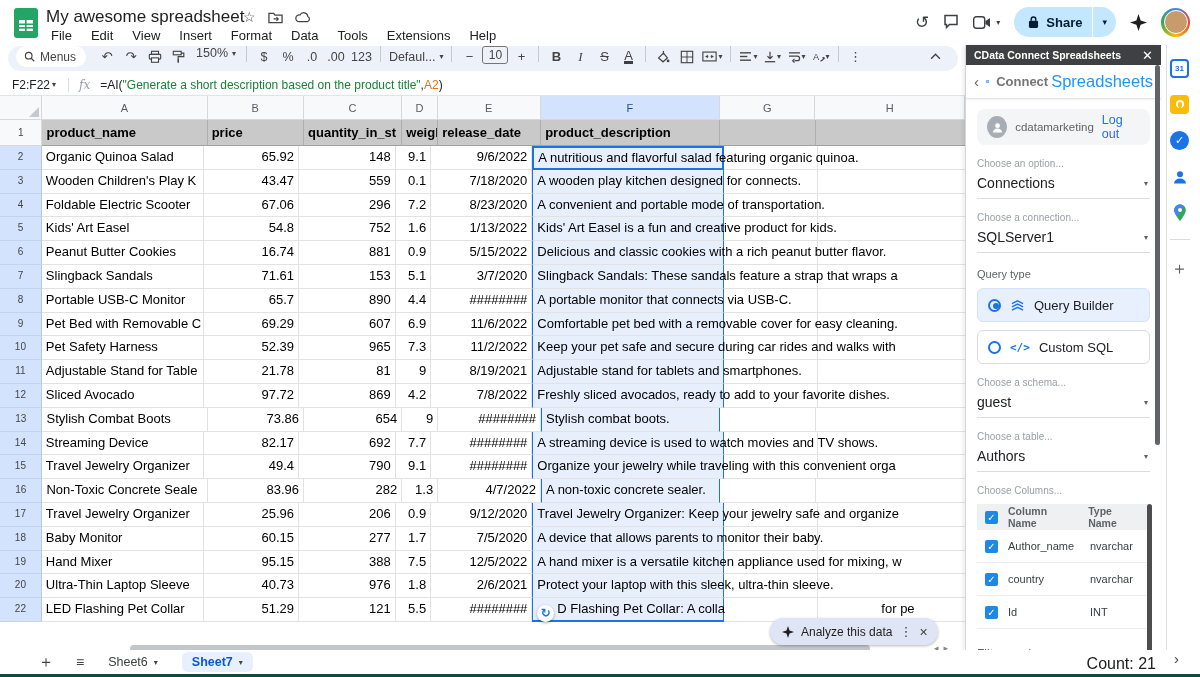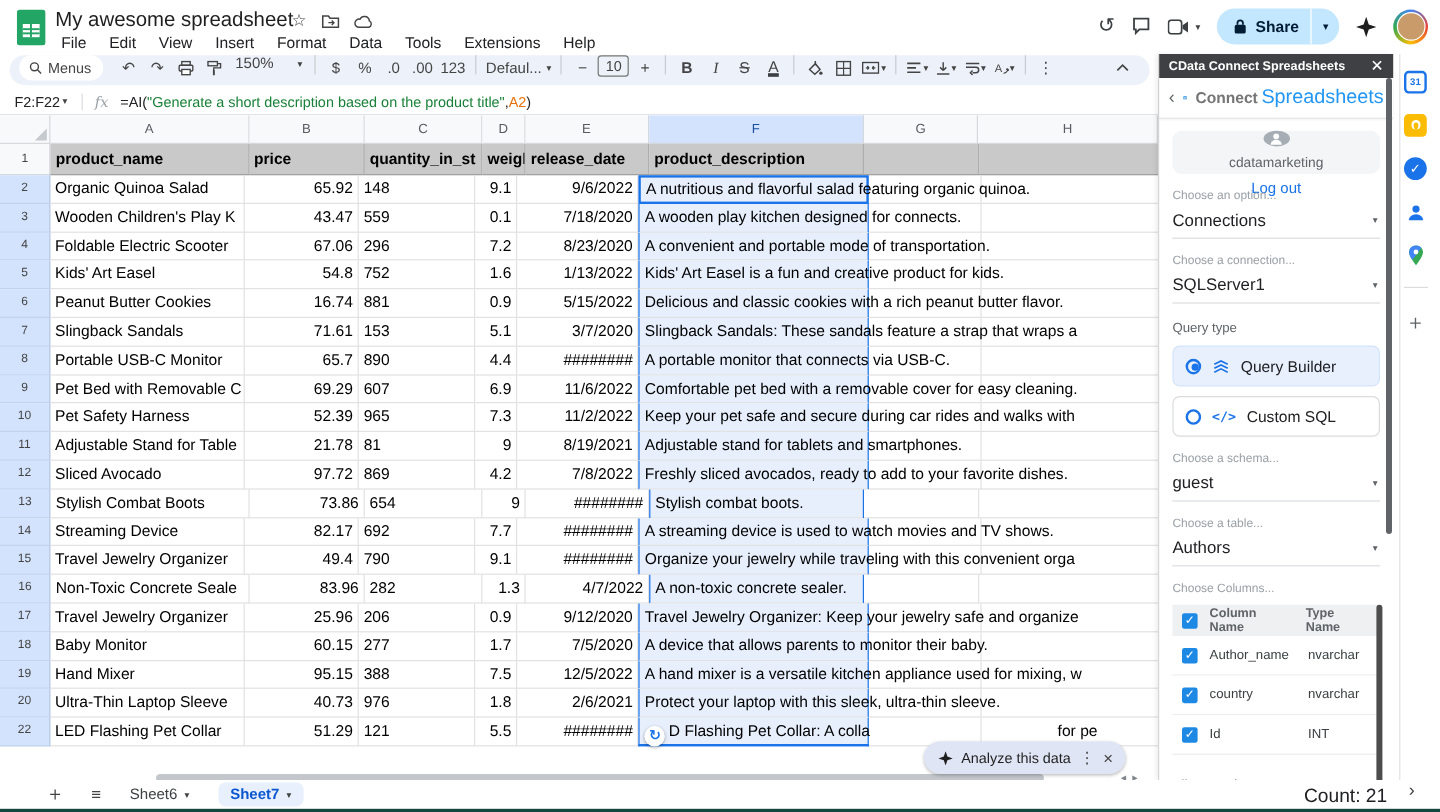--- a/index.html
+++ b/index.html
@@ -24,21 +24,21 @@
   #avatar-img { width:24px; height:24px; border-radius:50%; background:#c99b6a; border:1px solid #fff; }
 
   
   #toolbar { position:absolute; left:8px; top:46px; width:950px; height:25px; background:#edf2fa; border-radius:13px; display:flex; align-items:flex-start; padding:0 8px; gap:2px; }
   .ti { min-width:22px; height:21px; display:flex; align-items:center; justify-content:center; font-size:13px; color:#444; border-radius:4px; padding:0 2px; }
   .ti svg { display:block; }
   .tsep { width:1px; height:16px; background:#c7cbd1; margin:0 4px; }
   .tcaret { font-size:8px; color:#444; margin-left:1px; }
   #menus-pill { background:#fff; border-radius:11px; height:21px; display:flex; align-items:center; gap:5px; padding:0 10px 0 8px; margin-right:8px; }
   #menus-label { font-size:12px; color:#444; }
-  #zoom-ctl { display:flex; align-items:center; gap:19px; font-size:12.5px; color:#444; padding:0 4px; }
+  #zoom-ctl { display:flex; align-items:center; gap:3px; font-size:12.5px; color:#444; padding:0 4px; }
   #font-name { font-size:12.5px; color:#444; max-width:52px; overflow:hidden; white-space:nowrap; }
   #font-size-box { width:26px; height:18px; border:1px solid #747775; border-radius:3px; font-size:12px; color:#444; display:flex; align-items:center; justify-content:center; background:#edf2fa; }
   .fmt { font-size:12.5px; }
   #btn-bold { font-weight:bold; }
   #btn-italic { font-style:italic; font-family:"Liberation Serif",serif; }
   #btn-strike { text-decoration:line-through; }
   #btn-textcolor { border-bottom:3px solid #3c4043; height:15px; line-height:13px; }
   #collapse-toolbar { position:absolute; right:12px; }
 
   
@@ -60,21 +60,21 @@
   .cl { height:24px; background:#f8f9fa; border-right:1px solid #d5d8dc; border-bottom:1px solid #d5d8dc; font-size:11px; color:#575c64; display:flex; align-items:center; justify-content:center; }
   .cl.selcol { background:#d3e3fd; color:#16509e; }
   .cell { border-right:1px solid #e2e2e2; border-bottom:1px solid #e2e2e2; font-size:13px; line-height:22px; padding:0 4px; white-space:nowrap; overflow:hidden; color:#000; }
   .num { width:45px; background:#d3e3fd; text-align:center; font-size:10px; color:#444; border-right:1px solid #b9c8e2; border-bottom:1px solid #c4d3ec; }
   .hrow .cell { background:#c9c9c9; font-weight:bold; border-right:1px solid #aeaeae; border-bottom:1px solid #a2a2a2; }
   .hrow { height:26px; }
   .hrow .cell { line-height:25px; }
   .hrow .num { background:#f8f9fa; font-weight:normal; border-right:1px solid #d5d8dc; border-bottom:1px solid #d5d8dc; }
   .ca { width:177px; }
   .cb { width:103px; text-align:right; }
-  .cc { width:105px; text-align:left; }
+  .cc { width:105px; text-align:right; }
   .cd { width:38px;  text-align:right; }
   .ce { width:110px; text-align:right; }
   .cf { width:192px; background:#e7effd; border-left:1px solid #1a73e8; border-right:1px solid #1a73e8; overflow:visible; position:relative; }
   .cf .ftext { position:relative; z-index:3; }
   .cf.factive { border:2px solid #1a73e8; line-height:20px; }
   .cf.flast { border-bottom:2px solid #1a73e8; }
   .cg { width:102px; }
   .ch { width:160px; border-right:none; }
   .refresh { display:inline-flex; width:17px; height:17px; border-radius:50%; background:#fff; box-shadow:0 1px 3px rgba(0,0,0,.35); color:#1a73e8; font-weight:bold; font-size:12px; align-items:center; justify-content:center; margin-right:3px; vertical-align:-4px; position:relative; z-index:4; }
   .ftail { position:absolute; left:348px; top:0; z-index:2; }
@@ -103,21 +103,21 @@
   
   #sidebar { position:absolute; left:965px; top:45px; width:196px; height:605px; background:#fff; border-left:1px solid #d7d7d7; box-shadow:-2px 0 4px rgba(0,0,0,.08); }
   #sb-titlebar { height:20px; background:#3f4043; color:#fff; display:flex; align-items:center; justify-content:space-between; padding:0 8px; }
   #sb-title { font-size:10.5px; font-weight:bold; }
   #sb-close { font-size:13px; }
   #sb-logo { height:34px; display:flex; align-items:center; gap:7px; padding:0 8px; border-bottom:1px solid #e4e4e4; box-shadow:0 1px 2px rgba(0,0,0,.06); }
   #sb-back { font-size:15px; color:#5f6368; }
   #brand-gray { font-size:13px; color:#757575; font-weight:bold; }
   #brand-blue { font-size:16.5px; color:#2196f3; margin-left:-4px; }
   #sb-body { padding:10px 11px 0 11px; height:551px; overflow:hidden; position:relative; }
-  #account-card { background:#f4f5f6; border-radius:8px; height:36px; display:flex; align-items:center; gap:8px; padding:0 10px;flex-direction:column; }
+  #account-card { background:#f4f5f6; border-radius:8px; height:36px; display:flex; align-items:center; gap:8px; padding:0 10px; }
   #account-avatar { width:22px; height:22px; border-radius:50%; background:#a6adb4; display:flex; align-items:center; justify-content:center; }
   #account-name { font-size:11.5px; color:#5f6368; flex:1; }
   #logout-link { font-size:12.5px; color:#1a73e8; }
   .sb-label { font-size:10px; color:#9aa0a6; margin-top:13px; }
   .sb-select { display:flex; align-items:center; justify-content:space-between; border-bottom:1px solid #dadce0; padding:6px 2px 7px 0; }
   .sb-select .val { font-size:14px; color:#202124; }
   .sb-select .tcaret { font-size:8px; color:#5f6368; }
   #query-type-label { font-size:11px; color:#5f6368; margin-top:15px; }
   .qopt { height:34px; border-radius:6px; display:flex; align-items:center; gap:9px; padding:0 10px; margin-top:8px; }
   .qopt.sel { background:#e8f0fe; border:1px solid #d2e3fc; }

